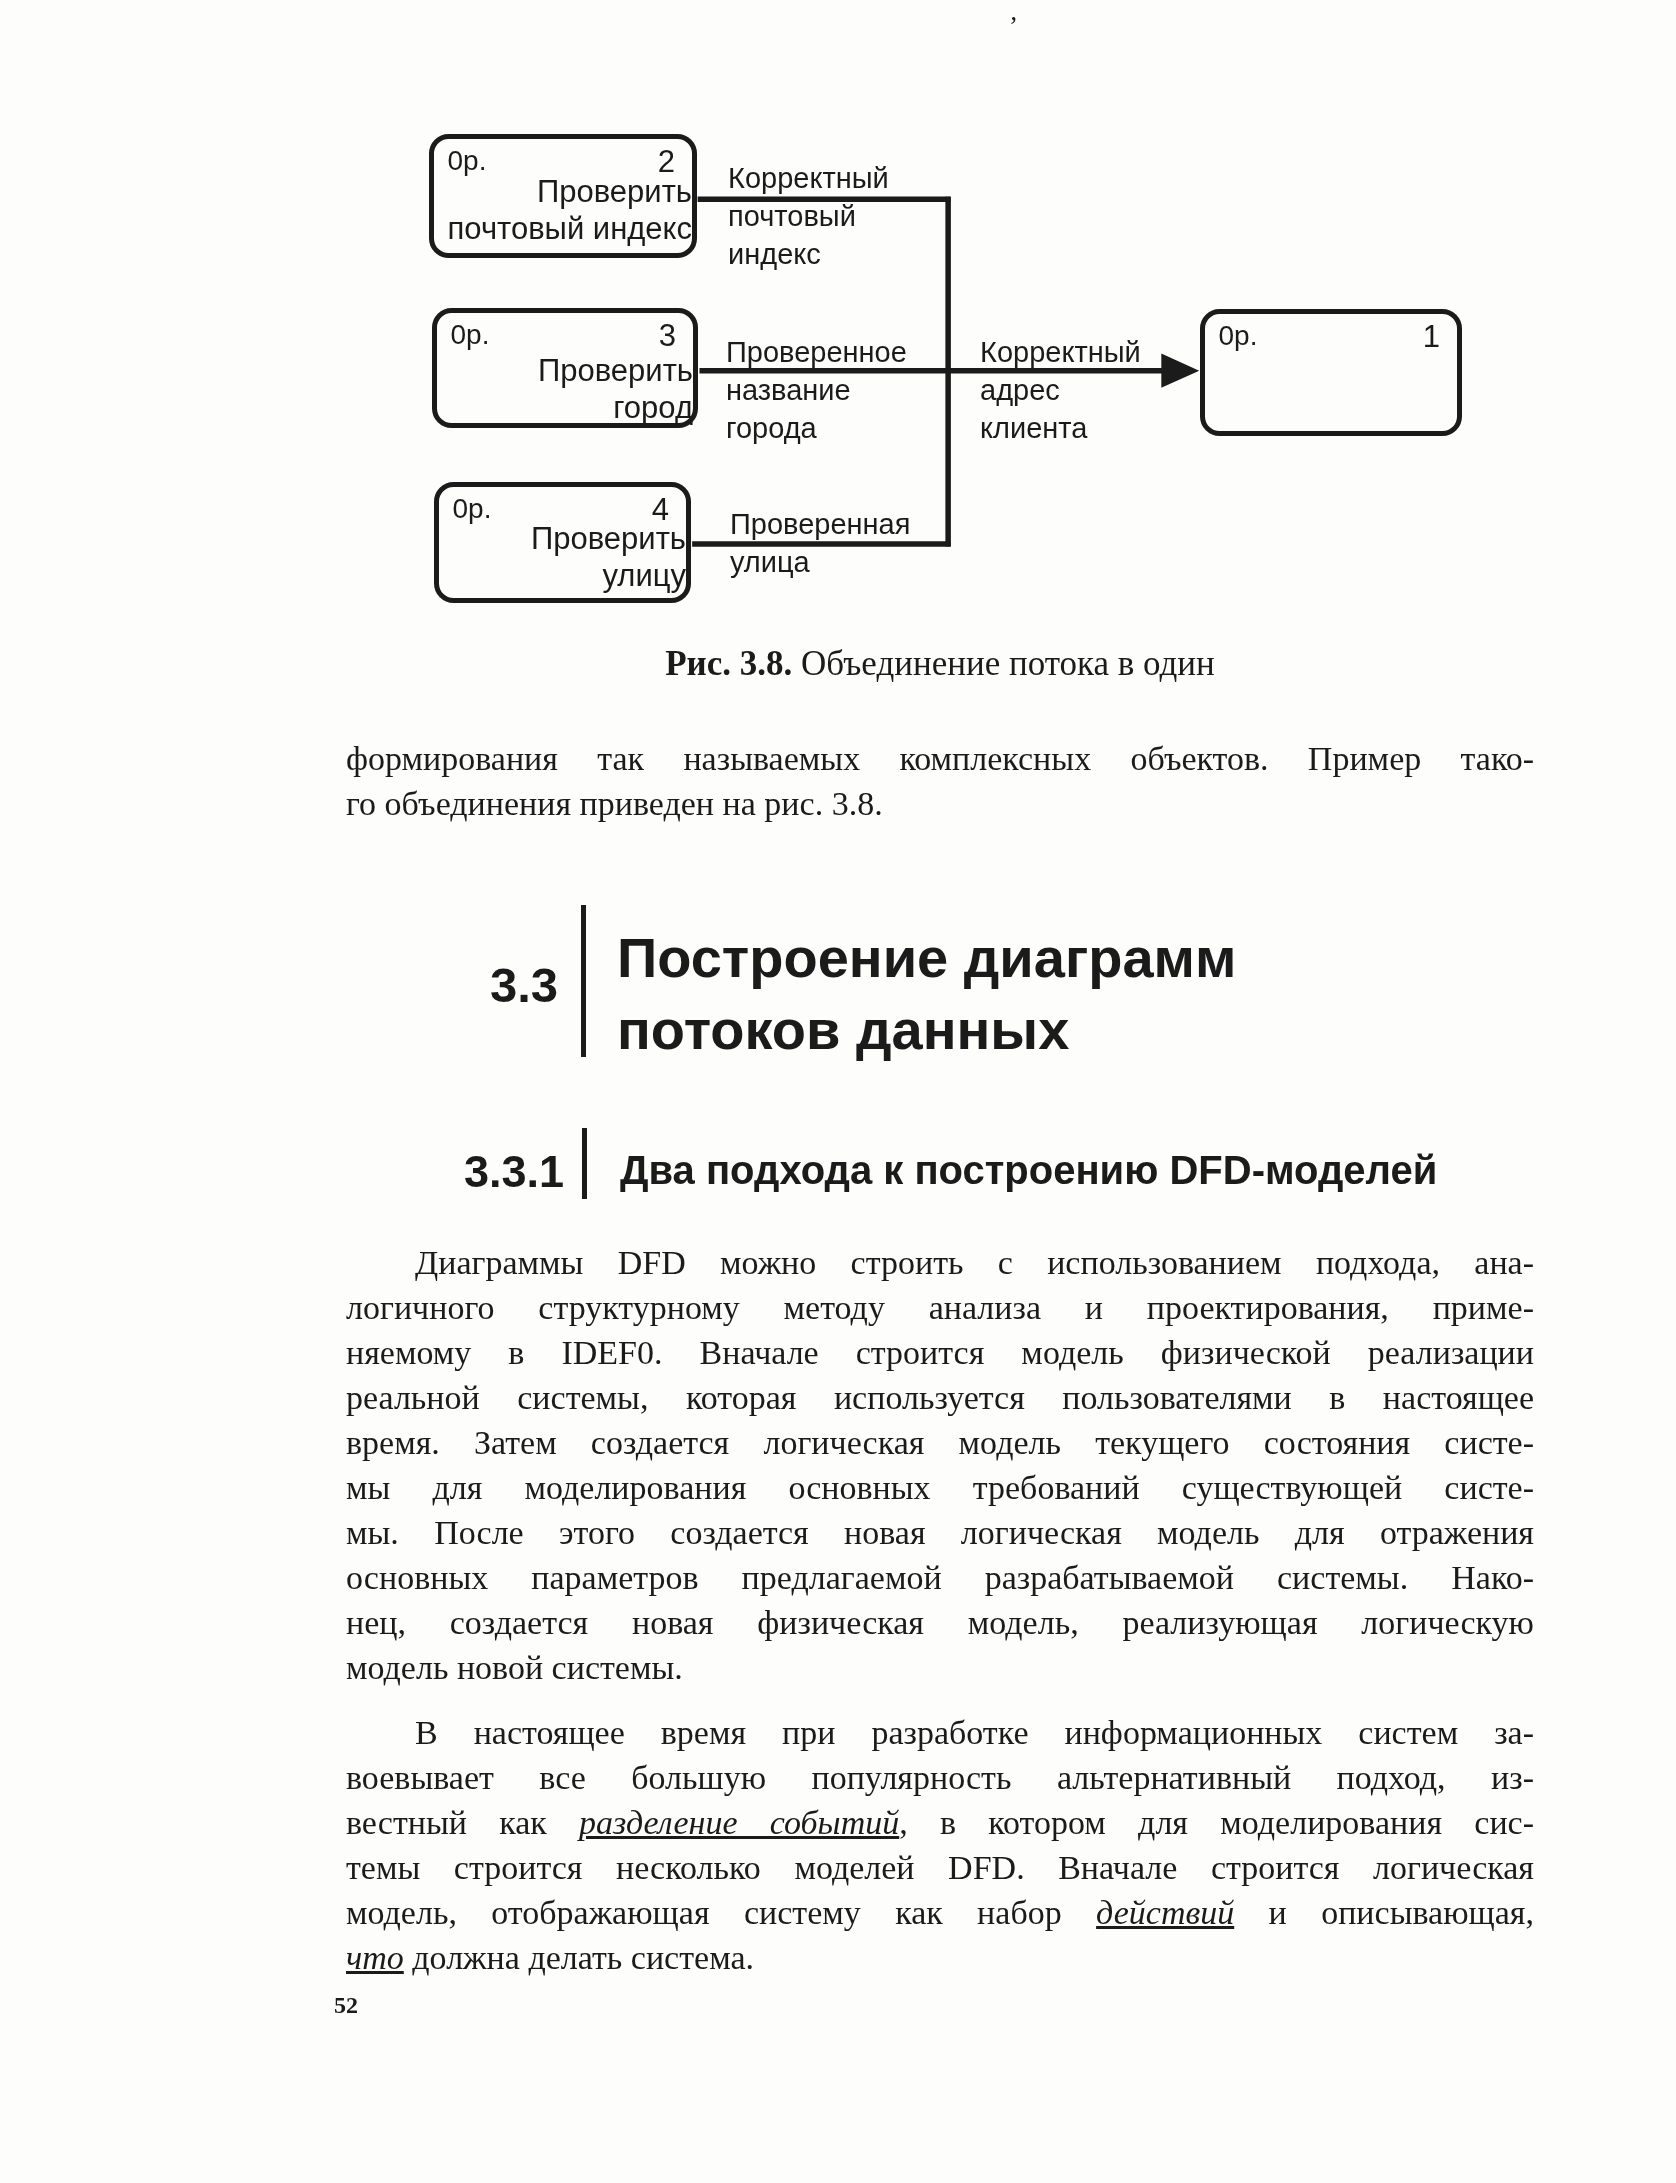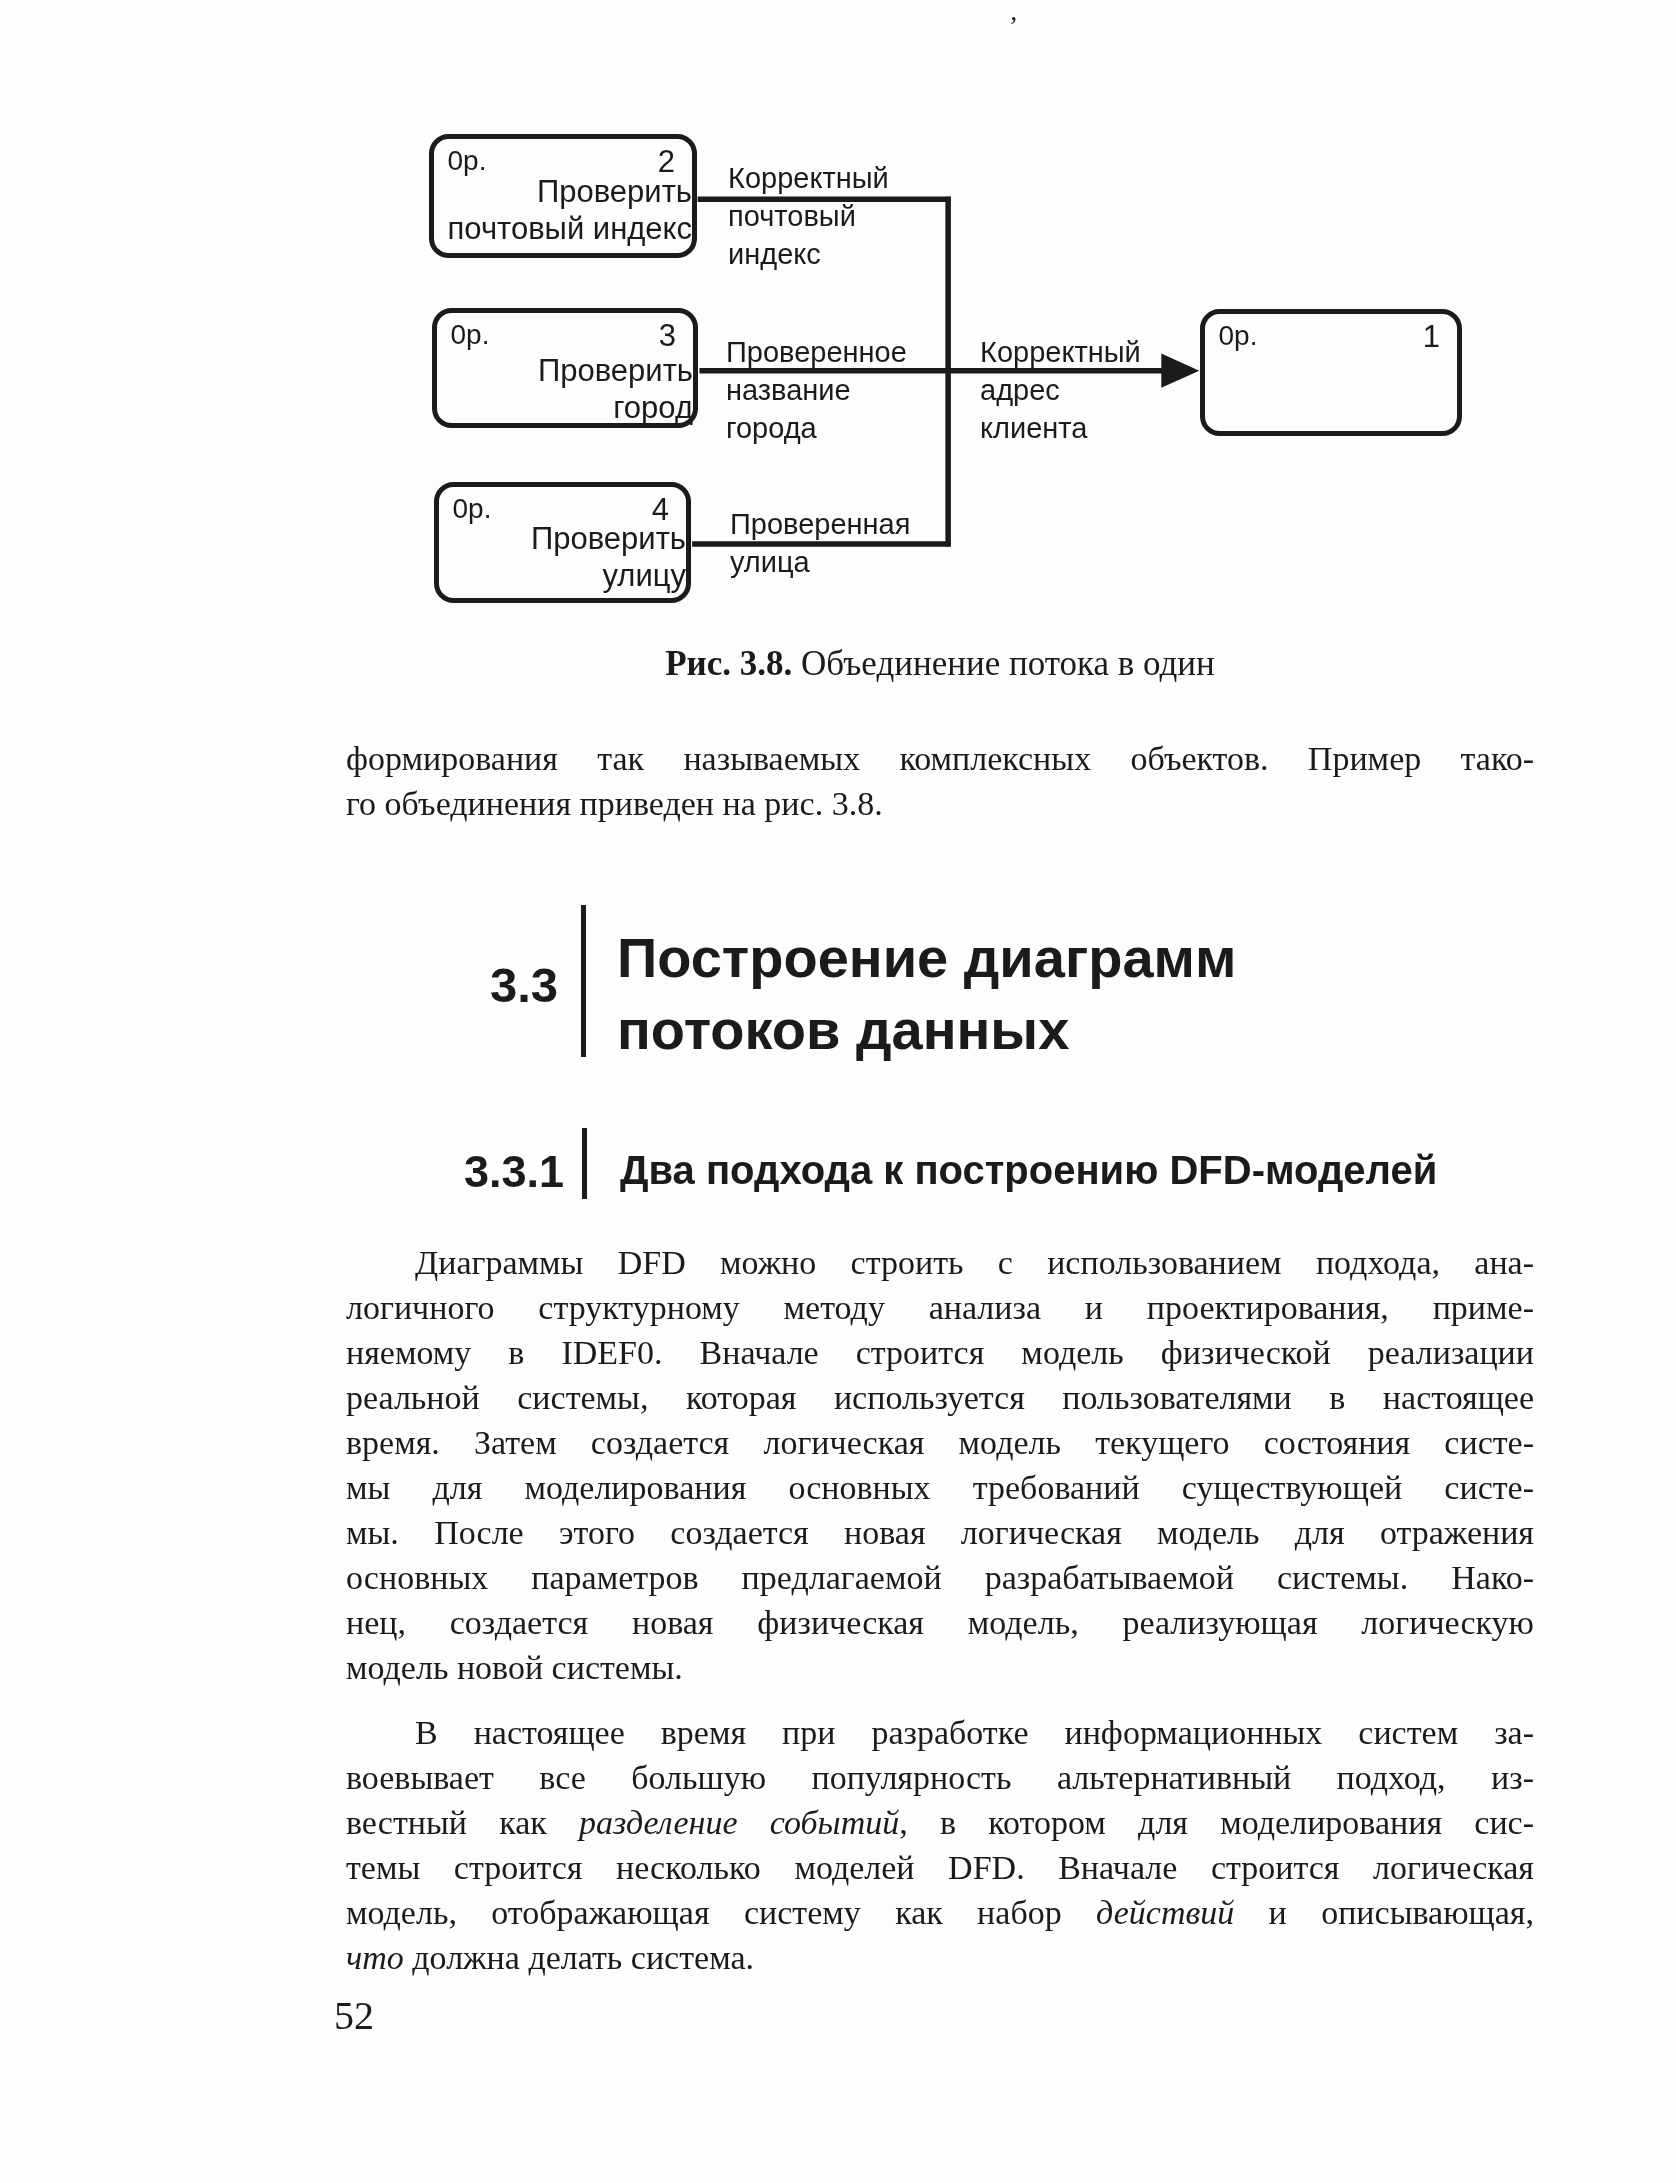--- a/index.html
+++ b/index.html
@@ -26,22 +26,22 @@
   .s331-num{position:absolute;left:429px;top:1146px;width:135px;text-align:right;
             font:700 45px "Liberation Sans",sans-serif;}
   .s331-bar{position:absolute;left:582px;top:1128px;width:4.9px;height:71px;background:#1b1b1b;}
   .s331-title{position:absolute;left:620px;top:1148px;font:700 40px "Liberation Sans",sans-serif;}
 
   
   .para{position:absolute;font-size:34px;line-height:45px;}
   .para .ln{text-align:justify;text-align-last:justify;white-space:nowrap;}
   .para .ln.last{text-align-last:left;}
   .para .ln.indent{text-indent:69px;}
-  .para em{font-style:italic;}
-  .page-number{position:absolute;left:334px;top:1992px;font-size:40px;}
+  .para em{font-style:italic;text-decoration:underline;}
+  .page-number{position:absolute;left:334px;top:1992px;font-size:24px;font-weight:bold;}
   .top-mark{position:absolute;left:1009px;top:11px;font-size:27px;}
 </style>
 </head>
 <body>
 
 <div class="page">
 
   <span class="top-mark">’</span>
 
   <svg id="flow-svg" width="1677" height="674" viewBox="0 0 2738 1100">

